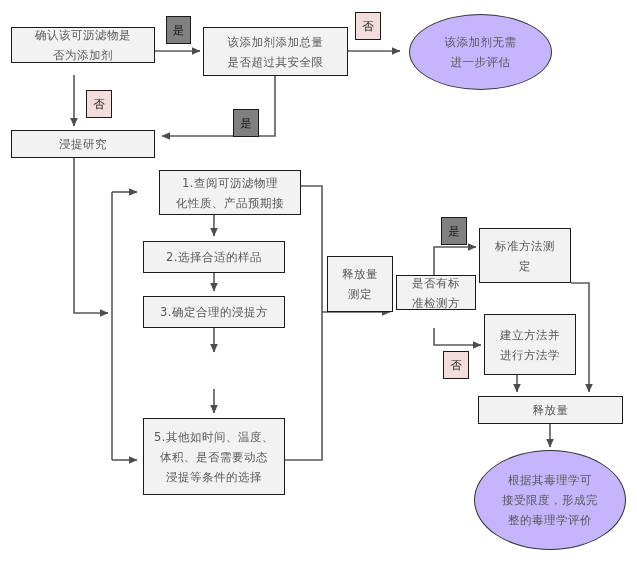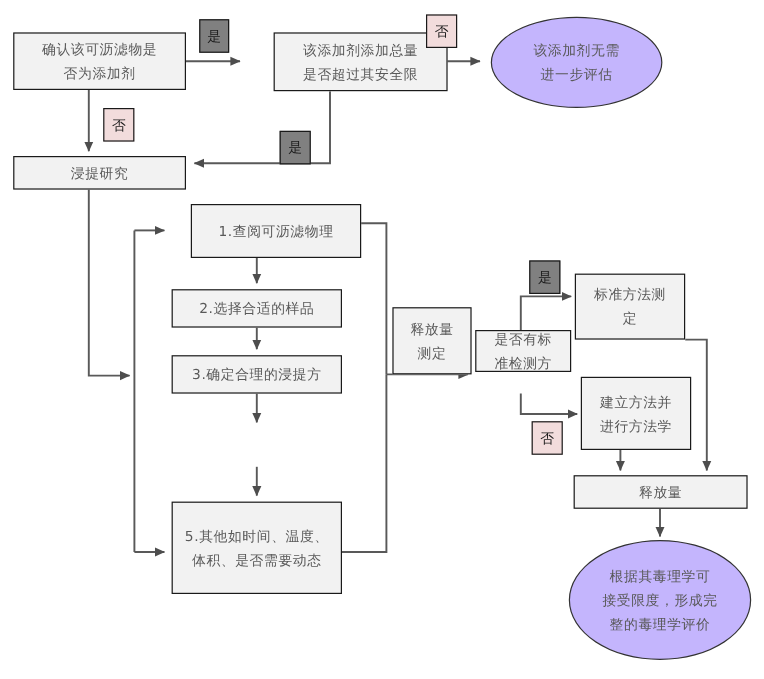--- a/index.html
+++ b/index.html
@@ -117,28 +117,28 @@
       <path d="M434,328 L434,345 L481,345" marker-end="url(#ah)"></path>
 
       <path d="M571,283 L589,283 L589,392" marker-end="url(#ah)"></path>
 
       <path d="M517,375 L517,392" marker-end="url(#ah)"></path>
 
       <path d="M550,424 L550,447" marker-end="url(#ah)"></path>
     </g>
   </svg>
 
-  <div class="node rect" style="left:11px; top:27px; width:144px; height:48px;">
+  <div class="node rect" style="left:11px; top:27px; width:144px; height:36px;">
     <div>
       <span>确认该可沥滤物是</span>
       <span>否为添加剂</span>
     </div>
   </div>
 
-  <div class="node rect" style="left:203px; top:27px; width:145px; height:49px;margin-left:25px;">
+  <div class="node rect" style="left:203px; top:27px; width:145px; height:49px;">
     <div>
       <span>该添加剂添加总量</span>
       <span>是否超过其安全限</span>
     </div>
   </div>
 
   <div class="node ellipse" style="left:409px; top:14px; width:143px; height:76px;">
     <div>
       <span>该添加剂无需</span>
       <span>进一步评估</span>
@@ -147,40 +147,42 @@
 
   <div class="node rect" style="left:11px; top:130px; width:144px; height:28px;">
     <div>
       <span>浸提研究</span>
     </div>
   </div>
 
   <div class="node rect" style="left:143px; top:170px; width:142px; height:45px;margin-left:16px;">
     <div>
       <span>1.查阅可沥滤物理</span>
+      <span>化性质、产品预期接</span>
     </div>
   </div>
 
   <div class="node rect" style="left:143px; top:241px; width:142px; height:32px;text-align:right;">
     <div>
       <span>2.选择合适的样品</span>
     </div>
   </div>
 
   <div class="node rect" style="left:143px; top:296px; width:142px; height:32px;">
     <div>
       <span>3.确定合理的浸提方</span>
     </div>
   </div>
 
 
   <div class="node rect" style="left:143px; top:418px; width:142px; height:77px;">
     <div>
       <span>5.其他如时间、温度、</span>
       <span>体积、是否需要动态</span>
+      <span>浸提等条件的选择</span>
     </div>
   </div>
 
   <div class="node rect" style="left:327px; top:256px; width:66px; height:56px; z-index:4;">
     <div>
       <span>释放量</span>
       <span>测定</span>
     </div>
   </div>
 

